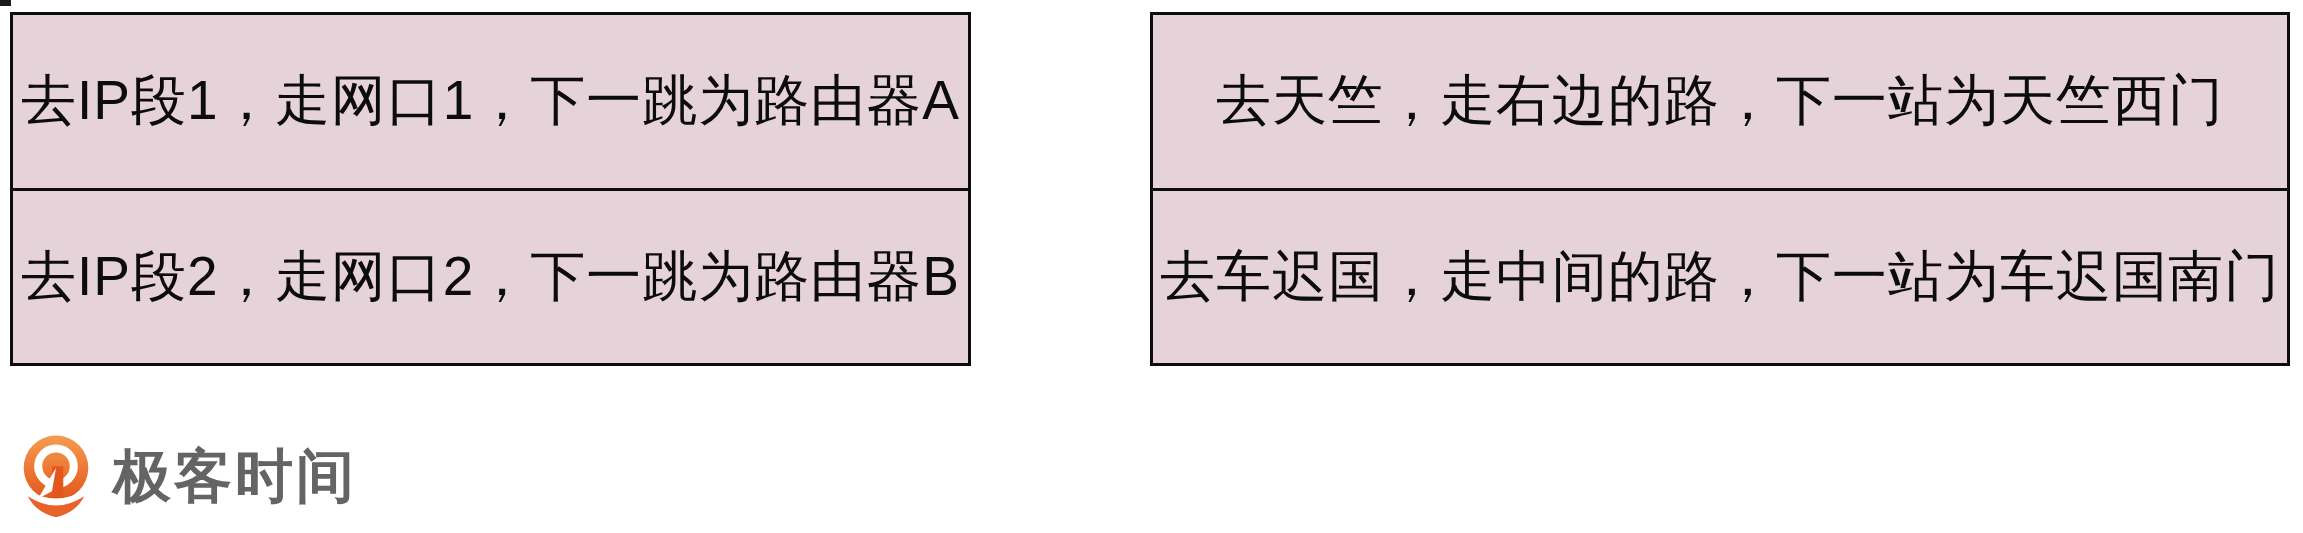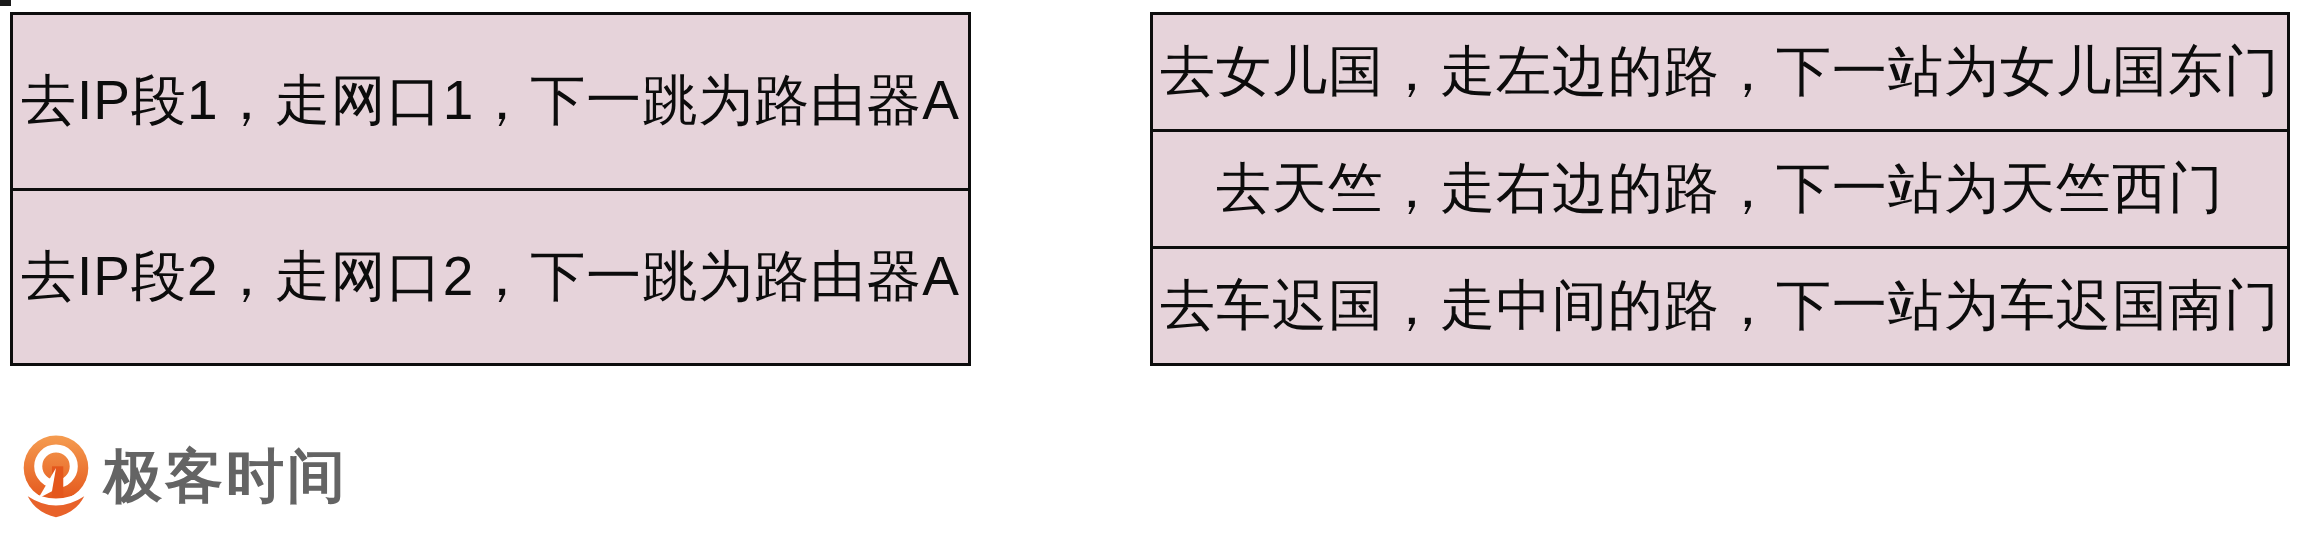--- a/index.html
+++ b/index.html
@@ -44,21 +44,21 @@
     border-bottom: 3px solid #0d0d0d;
   }
   .route-row:last-child { border-bottom: none; }
 
   .brand {
     position: absolute;
     left: 14px;
     top: 434px;
     display: flex;
     align-items: center;
-    gap: 6px;
+    gap: 15px;
   }
   .brand-mark { display: block; }
   .brand-text {
     color: #646464;
     font-size: 58px;
     font-weight: 600;
     letter-spacing: 3px;
     line-height: 1;
     white-space: nowrap;
   }
@@ -66,28 +66,25 @@
 </head>
 <body>
 
 <div class="edge-artifact"></div>
 
 <div class="route-table route-table--left">
   <div class="route-row">
     <span>去IP段1，走网口1，下一跳为路由器A</span>
   </div>
   <div class="route-row">
-    <span>去IP段2，走网口2，下一跳为路由器A</span>
+    <span>去IP段2，走网口2，下一跳为路由器B</span>
   </div>
 </div>
 
 <div class="route-table route-table--right">
-  <div class="route-row">
-    <span>去女儿国，走左边的路，下一站为女儿国东门</span>
-  </div>
   <div class="route-row">
     <span>去天竺，走右边的路，下一站为天竺西门</span>
   </div>
   <div class="route-row">
     <span>去车迟国，走中间的路，下一站为车迟国南门</span>
   </div>
 </div>
 
 <div class="brand">
   <svg class="brand-mark" width="84" height="84" viewBox="0 0 100 104" xmlns="http://www.w3.org/2000/svg" aria-hidden="true">

